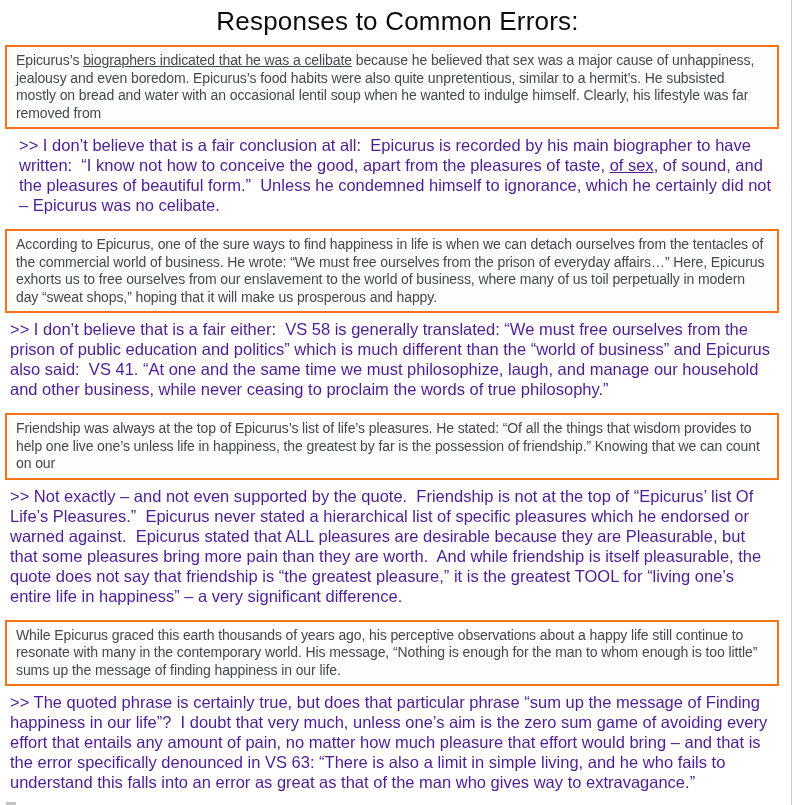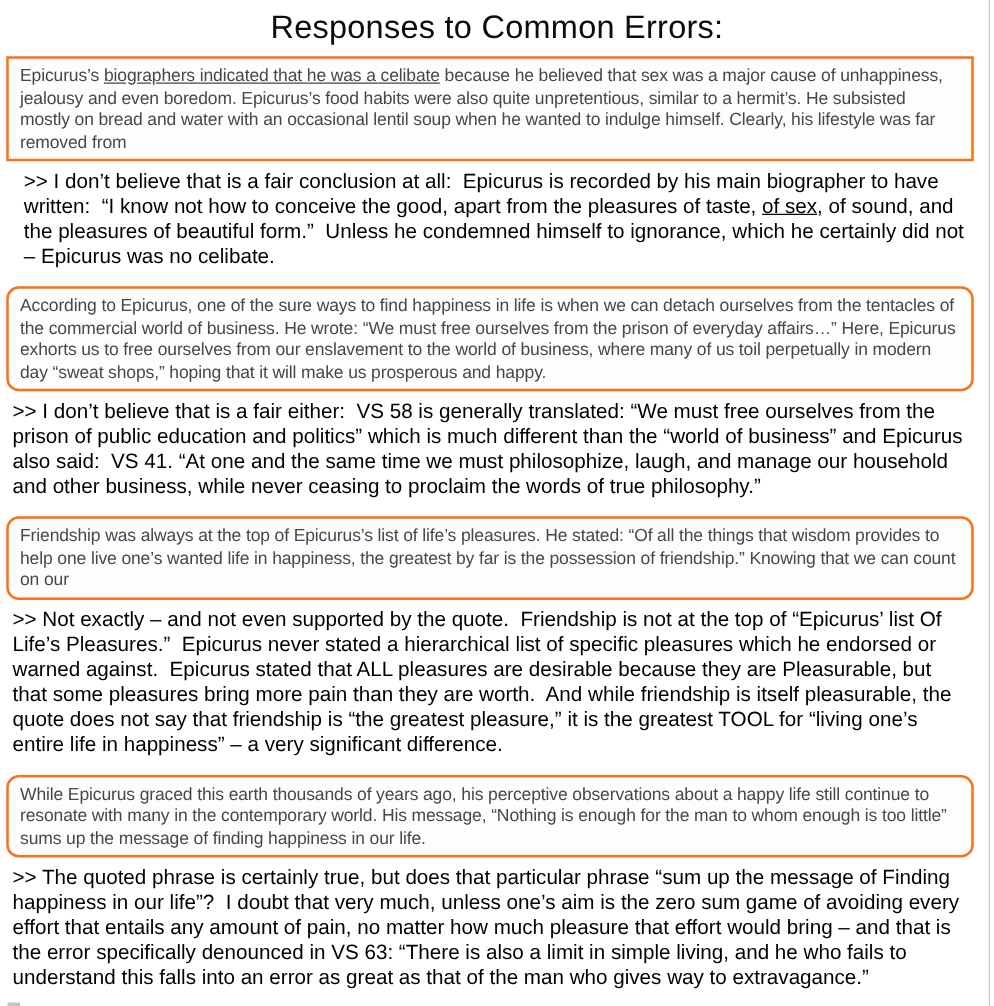--- a/index.html
+++ b/index.html
@@ -39,31 +39,31 @@
     background: #fdfdfd;
     box-shadow: 0 0 2px rgba(0,0,0,0.04);
     padding: 5px 12px 5px 9px;
     color: #43484e;
     font-size: 14px;
     line-height: 17.5px;
     letter-spacing: -0.1px;
   }
   .response-block {
     margin: 7px 24px 0 10px;
-    color: #000000;
+    color: #4c1d95;
     font-size: 16.5px;
     line-height: 20px;
     white-space: pre-wrap;
   }
   .response-block.indented {
     margin-left: 19px;
     margin-right: 18px;
   }
   
-  .response-block + .quote-block { margin-top: 14px; border-radius: 10px; }
+  .response-block + .quote-block { margin-top: 14px; }
   .quote-block + .response-block { margin-top: 6px; }
   .underlined { text-decoration: underline; }
   .page-right-border {
     position: absolute;
     top: 0;
     right: 3px;
     width: 1px;
     height: 805px;
     background: #c9cdd1;
   }
@@ -79,20 +79,20 @@
 </head>
 <body>
 
 <div class="page">
   <h1 class="page-title">Responses to Common Errors:</h1>
   <div class="doc-body">
       <div class="quote-block"><span>Epicurus’s </span><span class="underlined">biographers indicated that he was a celibate</span><span> because he believed that sex was a major cause of unhappiness, jealousy and even boredom. Epicurus’s food habits were also quite unpretentious, similar to a hermit’s. He subsisted mostly on bread and water with an occasional lentil soup when he wanted to indulge himself. Clearly, his lifestyle was far removed from</span></div>
       <div class="response-block indented"><span>&gt;&gt; I don’t believe that is a fair conclusion at all:  Epicurus is recorded by his main biographer to have written:  “I know not how to conceive the good, apart from the pleasures of taste, </span><span class="underlined">of sex</span><span>, of sound, and the pleasures of beautiful form.”  Unless he condemned himself to ignorance, which he certainly did not – Epicurus was no celibate.</span></div>
       <div class="quote-block"><span>According to Epicurus, one of the sure ways to find happiness in life is when we can detach ourselves from the tentacles of the commercial world of business. He wrote: “We must free ourselves from the prison of everyday affairs…” Here, Epicurus exhorts us to free ourselves from our enslavement to the world of business, where many of us toil perpetually in modern day “sweat shops,” hoping that it will make us prosperous and happy.</span></div>
       <div class="response-block"><span>&gt;&gt; I don’t believe that is a fair either:  VS 58 is generally translated: “We must free ourselves from the prison of public education and politics” which is much different than the “world of business” and Epicurus also said:  VS 41. “At one and the same time we must philosophize, laugh, and manage our household and other business, while never ceasing to proclaim the words of true philosophy.”</span></div>
-      <div class="quote-block"><span>Friendship was always at the top of Epicurus’s list of life’s pleasures. He stated: “Of all the things that wisdom provides to help one live one’s wanted life in happiness, the greatest by far is the possession of friendship.” Knowing that we can count on our</span></div>
+      <div class="quote-block"><span>Friendship was always at the top of Epicurus’s list of life’s pleasures. He stated: “Of all the things that wisdom provides to help one live one’s unless life in happiness, the greatest by far is the possession of friendship.” Knowing that we can count on our</span></div>
       <div class="response-block"><span>&gt;&gt; Not exactly – and not even supported by the quote.  Friendship is not at the top of “Epicurus’ list Of Life’s Pleasures.”  Epicurus never stated a hierarchical list of specific pleasures which he endorsed or warned against.  Epicurus stated that ALL pleasures are desirable because they are Pleasurable, but that some pleasures bring more pain than they are worth.  And while friendship is itself pleasurable, the quote does not say that friendship is “the greatest pleasure,” it is the greatest TOOL for “living one’s entire life in happiness” – a very significant difference.</span></div>
       <div class="quote-block"><span>While Epicurus graced this earth thousands of years ago, his perceptive observations about a happy life still continue to resonate with many in the contemporary world. His message, “Nothing is enough for the man to whom enough is too little” sums up the message of finding happiness in our life.</span></div>
       <div class="response-block"><span>&gt;&gt; The quoted phrase is certainly true, but does that particular phrase “sum up the message of Finding happiness in our life”?  I doubt that very much, unless one’s aim is the zero sum game of avoiding every effort that entails any amount of pain, no matter how much pleasure that effort would bring – and that is the error specifically denounced in VS 63: “There is also a limit in simple living, and he who fails to understand this falls into an error as great as that of the man who gives way to extravagance.”</span></div>
     </div>
   <div class="page-right-border"></div>
   <div class="next-quote-peek"></div>
 </div>
 
 </body></html>

